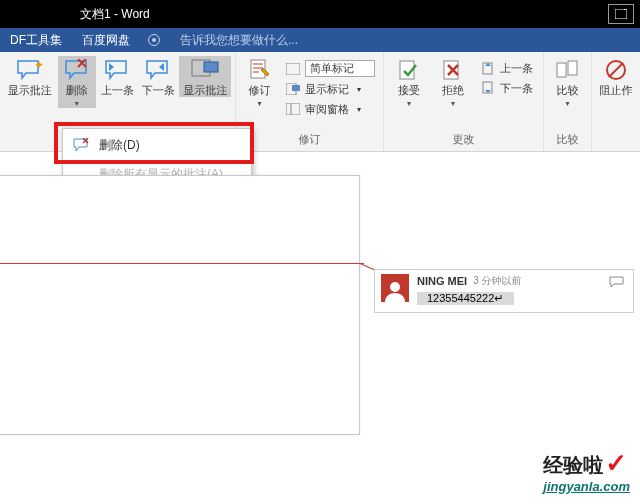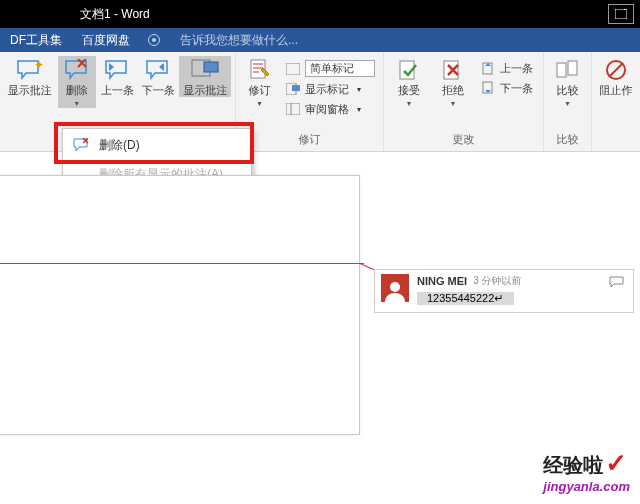--- a/index.html
+++ b/index.html
@@ -62,21 +62,21 @@
   .cmeta { font-size:11px; color:#333; display:flex; gap:6px; align-items:center;}
   .cmeta .time{ color:#888; font-size:10px;}
   .ctext { font-size:11px; background:#d9d9d9; display:inline-block; padding:0 10px; margin-top:2px;}
   .reply { position:absolute; right:6px; top:4px; width:18px; height:14px; }
 
   .watermark {
     position:absolute; right:10px; bottom:10px; text-align:left;
     font-size:20px; font-weight:700; color:#222;
   }
   .watermark .check { color:#e21a1a; font-size:26px; font-weight:900; margin-left:2px;}
-  .watermark .sub { font-size:13px; font-style:italic; color:#a21caf; font-weight:600;}
+  .watermark .sub { font-size:13px; font-style:italic; color:#0f766e; font-weight:600;text-decoration:underline;}
 </style>
 </head>
 <body>
 
 <div class="titlebar">
   <span>文档1 - Word</span>
   <span class="winicon">
     <svg width="12" height="10">
         <rect x="0" y="0" width="12" height="10" fill="none" stroke="#fff"></rect>
         <path d="M9 1 L12 -2" stroke="#fff"></path>

